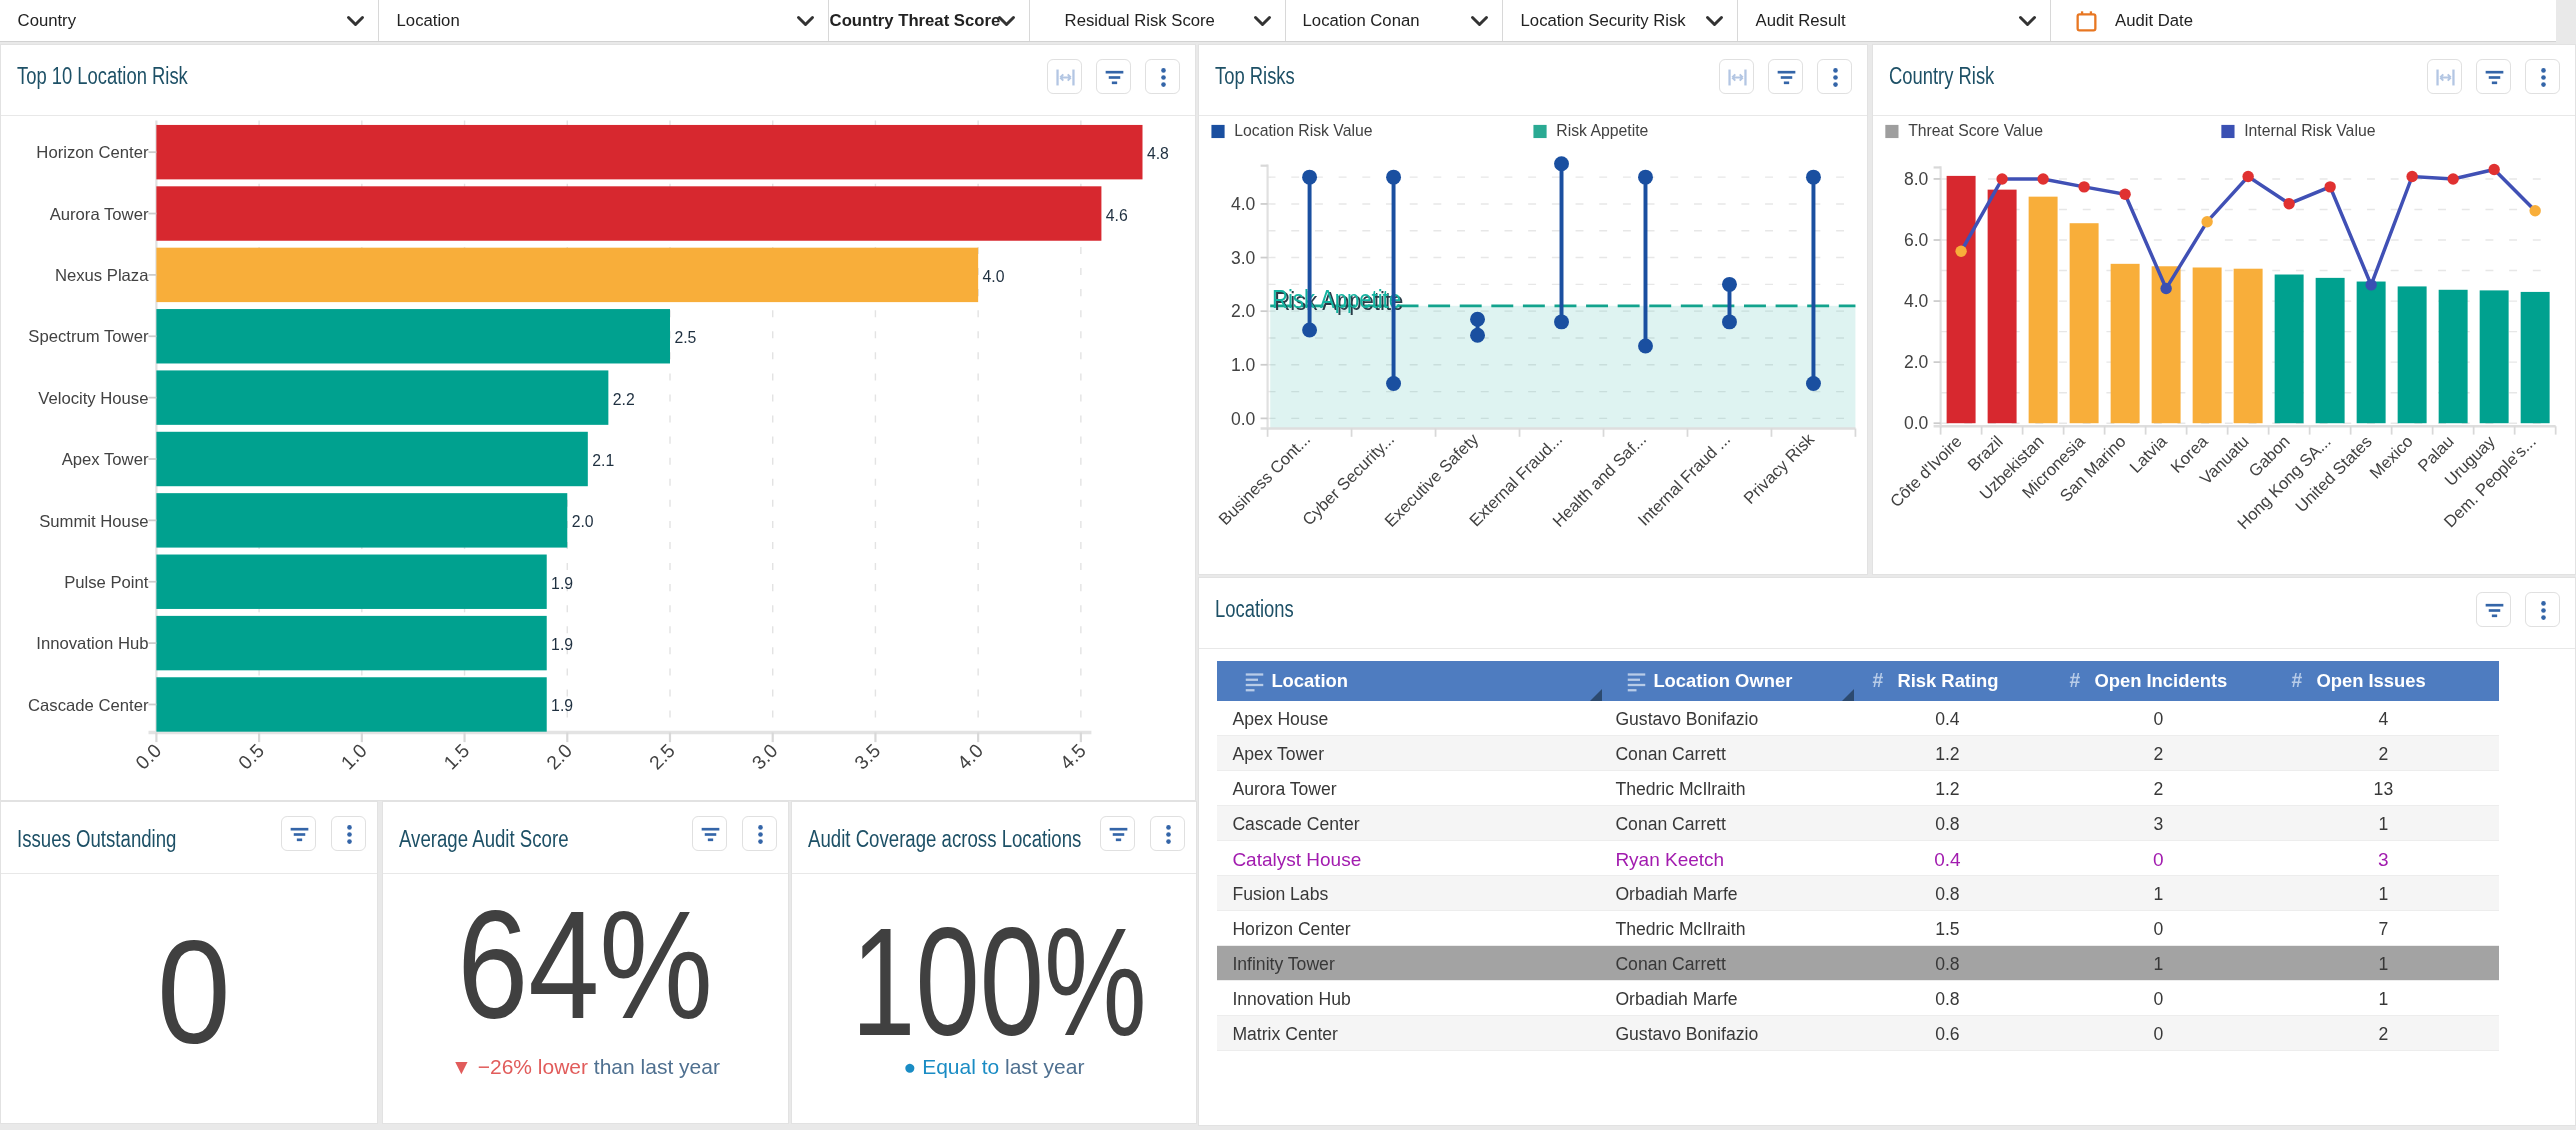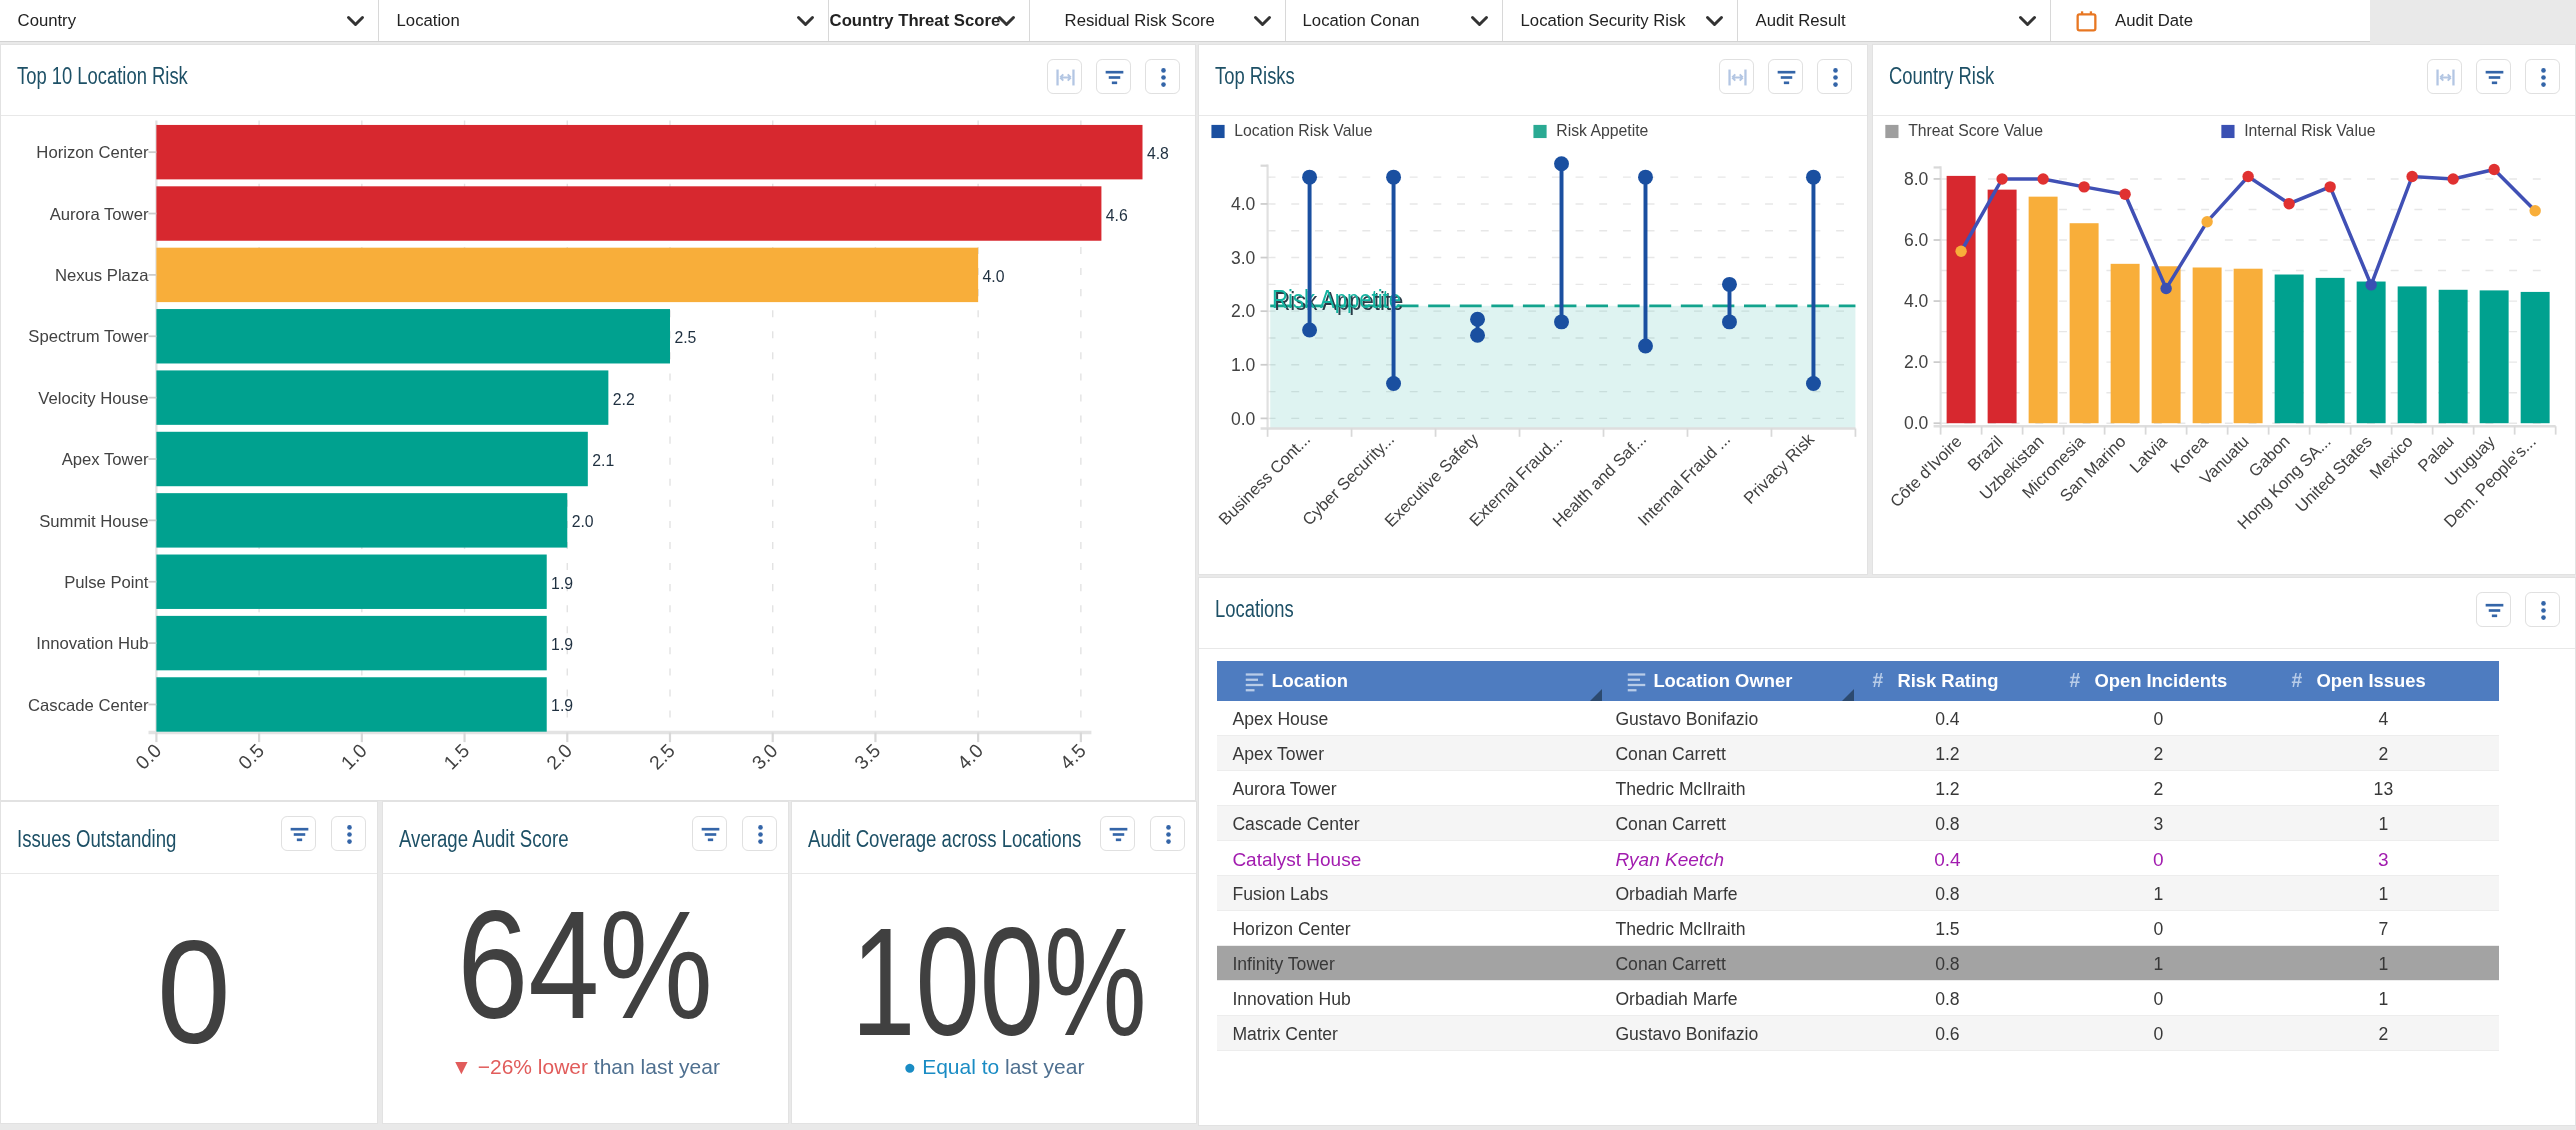--- a/index.html
+++ b/index.html
@@ -1,17 +1,17 @@
 <!DOCTYPE html>
 <html style="font-size:14px"><head>
 <meta charset="utf-8">
 <style>
 * { margin:0; padding:0; box-sizing:border-box; }
 html,body { width:2576px; height:1131px; background:#e9e9e9; font-family:"Liberation Sans",sans-serif; overflow:hidden; }
-.filterbar { position:absolute; left:0; top:0; width:2370px; height:42px; background:#fff; border-bottom:0.9px solid #d2d2d2; }
+.filterbar { position:absolute; left:0; top:0; width:2556px; height:42px; background:#fff; border-bottom:0.9px solid #d2d2d2; }
 .filt { position:absolute; top:0; height:41px; border-right:1.8px solid #d8d8d8; }
 .filt .lbl { position:absolute; left:17.6px; top:11.4px; font-size:16.7px; color:#222; }
 .filt svg.chev { position:absolute; right:12.3px; top:13px; }
 .panel { position:absolute; background:#fff; border:0.9px solid #e2e2e2; }
 .phead { position:absolute; left:0; top:0; right:0; height:71px; border-bottom:0.9px solid #e8e8e8; }
 .ptitle { position:absolute; left:16px; top:18.4px; font-size:23px; color:#1d5066; transform:scaleX(0.80); transform-origin:left center; white-space:nowrap; }
 .pbtn { position:absolute; top:14px; width:35px; height:35px; border:0.9px solid #e0e0e0; border-radius:6.1px; background:#fff; }
 .pbtn svg { position:absolute; left:6.1px; top:6.1px; }
 </style>
 </head>
@@ -451,21 +451,21 @@
         </div>
         <div style="position:relative; height:35px; background:#f5f5f5; border-bottom:0.9px solid #ededed; font-size:17.6px; color:#383838;">
           <span style="position:absolute; left:15px; top:8px;">Cascade Center</span>
           <span style="position:absolute; left:398px; top:8px;">Conan Carrett</span>
           <span style="position:absolute; left:686px; width:88px; top:8px; text-align:center;">0.8</span>
           <span style="position:absolute; left:897px; width:88px; top:8px; text-align:center;">3</span>
           <span style="position:absolute; left:1122px; width:88px; top:8px; text-align:center;">1</span>
         </div>
         <div style="position:relative; height:35px; background:#fff; border-bottom:0.9px solid #ededed; font-size:19px; color:#a21caf;">
           <span style="position:absolute; left:15px; top:8px;">Catalyst House</span>
-          <span style="position:absolute; left:398px; top:8px;font-style:italic;">Ryan Keetch</span>
+          <span style="position:absolute; left:398px; top:8px;">Ryan Keetch</span>
           <span style="position:absolute; left:686px; width:88px; top:8px; text-align:center;">0.4</span>
           <span style="position:absolute; left:897px; width:88px; top:8px; text-align:center;">0</span>
           <span style="position:absolute; left:1122px; width:88px; top:8px; text-align:center;">3</span>
         </div>
         <div style="position:relative; height:35px; background:#f5f5f5; border-bottom:0.9px solid #ededed; font-size:17.6px; color:#383838;">
           <span style="position:absolute; left:15px; top:8px;">Fusion Labs</span>
           <span style="position:absolute; left:398px; top:8px;">Orbadiah Marfe</span>
           <span style="position:absolute; left:686px; width:88px; top:8px; text-align:center;">0.8</span>
           <span style="position:absolute; left:897px; width:88px; top:8px; text-align:center;">1</span>
           <span style="position:absolute; left:1122px; width:88px; top:8px; text-align:center;">1</span>

